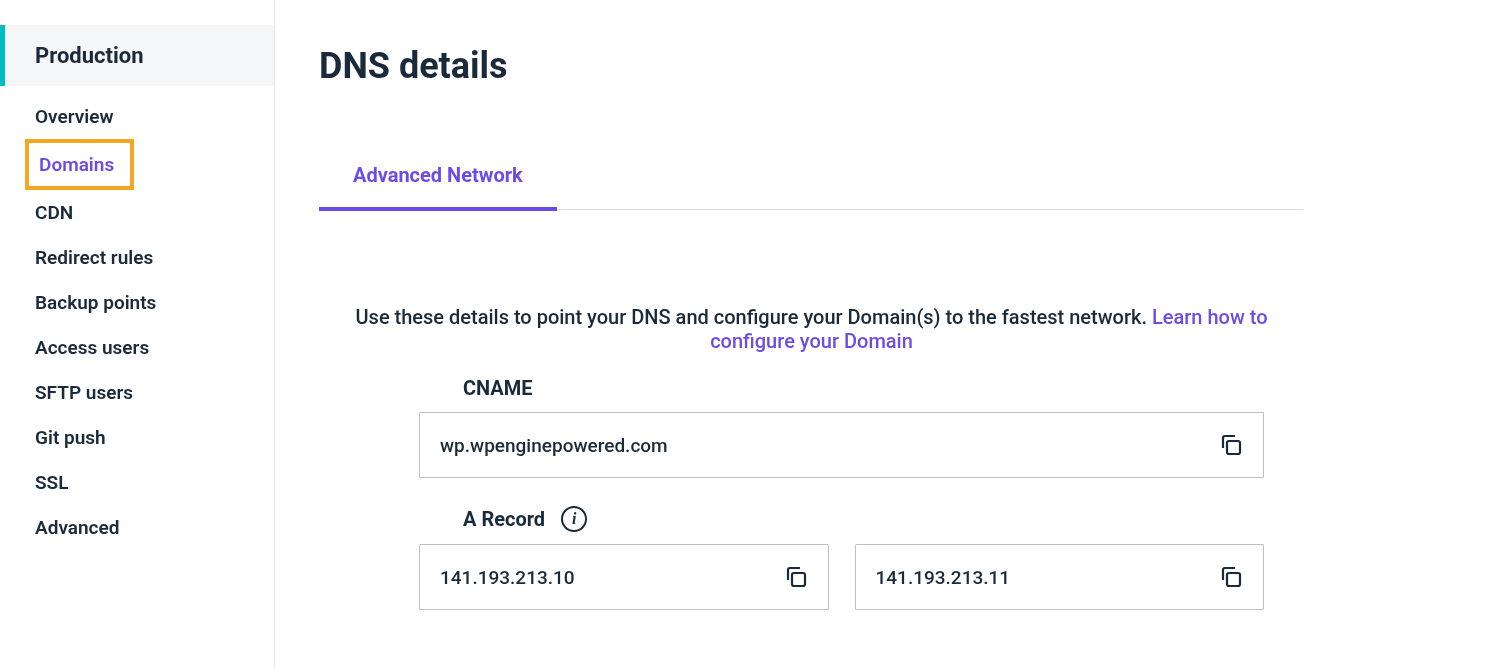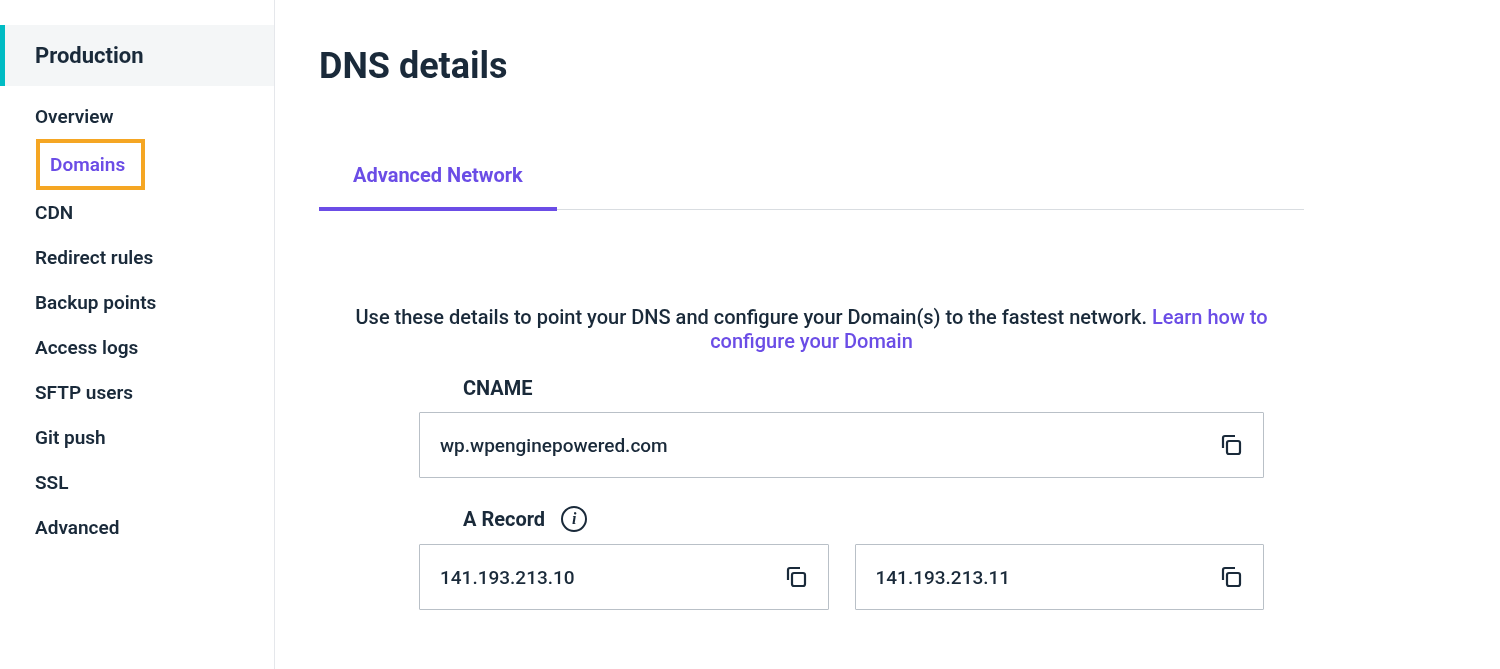--- a/index.html
+++ b/index.html
@@ -36,21 +36,21 @@
     font-size: 19px;
     font-weight: 600;
     color: #1a2a3a;
     cursor: pointer;
   }
   .sidebar-item.active {
     color: #6b4de6;
   }
   .sidebar-item.highlighted {
     display: inline-block;
-    margin-left: 36px;
+    margin-left: 25px;
     padding: 10px 16px 10px 10px;
     border: 4px solid #f5a623;
     text-align: right;
   }
   .main {
     flex: 1;
     padding: 45px 20px 0 44px;
   }
   .page-title {
     font-size: 36px;
@@ -164,21 +164,21 @@
     <div class="sidebar-item">
       <span>CDN</span>
     </div>
     <div class="sidebar-item">
       <span>Redirect rules</span>
     </div>
     <div class="sidebar-item">
       <span>Backup points</span>
     </div>
     <div class="sidebar-item">
-      <span>Access logs</span>
+      <span>Access users</span>
     </div>
     <div class="sidebar-item">
       <span>SFTP users</span>
     </div>
     <div class="sidebar-item">
       <span>Git push</span>
     </div>
     <div class="sidebar-item">
       <span>SSL</span>
     </div>

